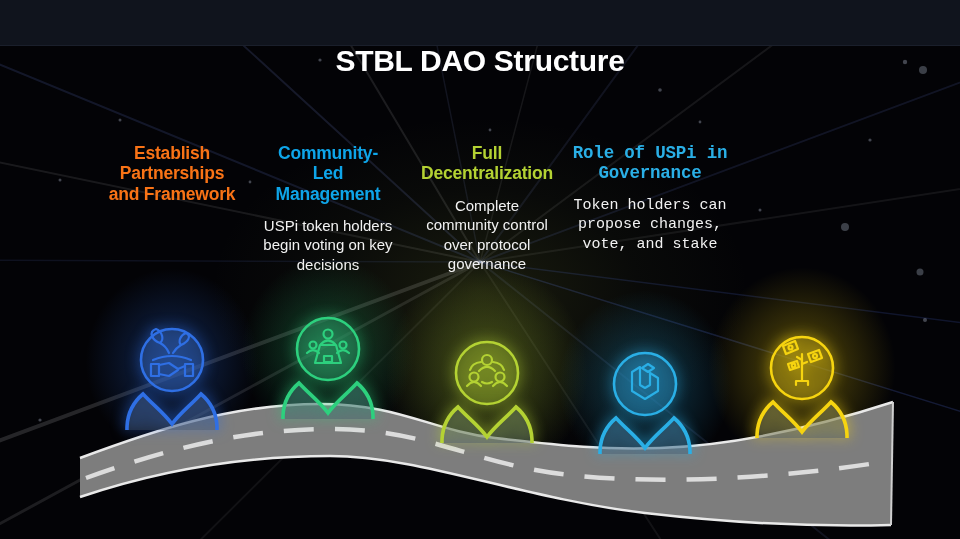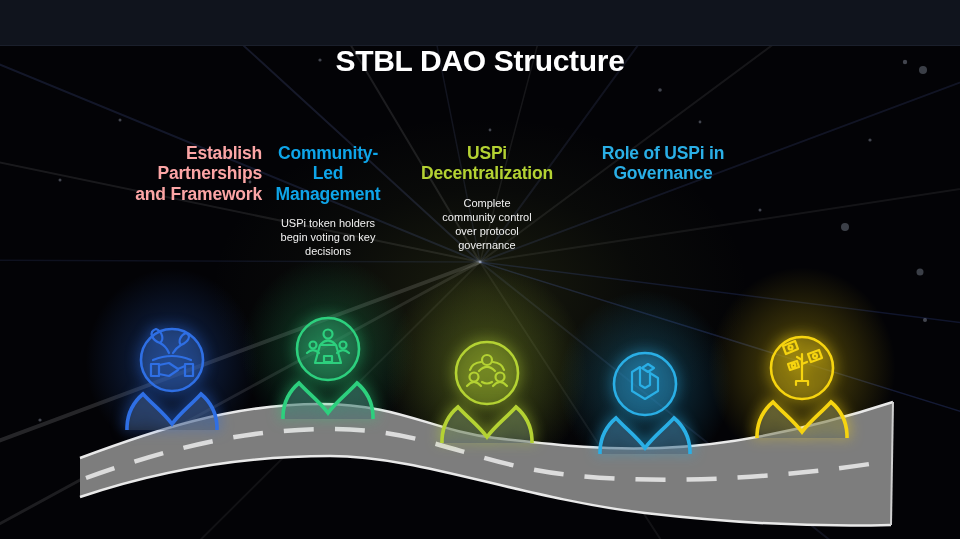--- a/index.html
+++ b/index.html
@@ -27,27 +27,27 @@
   .title{
     position:absolute;left:0;top:44px;width:960px;text-align:center;
     color:#ffffff;font-size:30px;font-weight:bold;letter-spacing:-.3px;margin:0;
   }
   .col{position:absolute;top:143px;width:180px;text-align:center;}
   .col h2{
     margin:0;font-size:17.5px;font-weight:bold;line-height:1.16;
     white-space:pre-line;letter-spacing:-.2px;
   }
   .col p{
-    margin:12px 0 0 0;color:#f2f2f2;font-size:11px;line-height:1.3;
+    margin:12px 0 0 0;color:#f2f2f2;font-size:15px;line-height:1.3;
     white-space:pre-line;
   }
-  .col.c1{left:82px;}  .col.c1 h2{color:#fca5a5;text-align:right;}
+  .col.c1{left:82px;}  .col.c1 h2{color:#f97316;}
   .col.c2{left:238px;} .col.c2 h2{color:#0ea5e9;}
   .col.c3{left:397px;} .col.c3 h2{color:#b4d233;}
-  .col.c4{left:573px;} .col.c4 h2{color:#2aafe6;}
+  .col.c4{left:560px;font-family:Liberation Mono, monospace;} .col.c4 h2{color:#2aafe6;}
   .col.c5{left:705px;} .col.c5 h2{color:#f6d410;}
   svg.pin{position:absolute;width:100px;height:120px;}
   svg.pin .drop{fill:rgba(70,85,105,.40);stroke-width:3.6;}
   svg.pin .ring{stroke-width:2.6;}
   svg.pin .icon{fill:none;stroke-width:2.2;stroke-linecap:round;stroke-linejoin:round;}
   .p1{left:122px;top:310px;filter:drop-shadow(0 0 7px rgba(46,111,232,.75));}
   .p2{left:278px;top:299px;filter:drop-shadow(0 0 7px rgba(45,208,126,.75));}
   .p3{left:437px;top:323px;filter:drop-shadow(0 0 7px rgba(180,210,51,.8));}
   .p4{left:595px;top:334px;filter:drop-shadow(0 0 7px rgba(42,175,230,.8));}
   .p5{left:752px;top:318px;filter:drop-shadow(0 0 7px rgba(246,212,16,.8));}
@@ -214,27 +214,30 @@
   </div>
   <div class="col c2">
     <h2>Community-
 Led
 Management</h2>
     <p>USPi token holders
 begin voting on key
 decisions</p>
   </div>
   <div class="col c3">
-    <h2>USPi
+    <h2>Full
 Decentralization</h2>
     <p>Complete
 community control
 over protocol
 governance</p>
   </div>
   <div class="col c4">
     <h2>Role of USPi in
 Governance</h2>
+    <p>Token holders can
+propose changes,
+vote, and stake</p>
   </div>
   <div class="col c5">
   </div>
 
 </div>
 
 </body></html>

